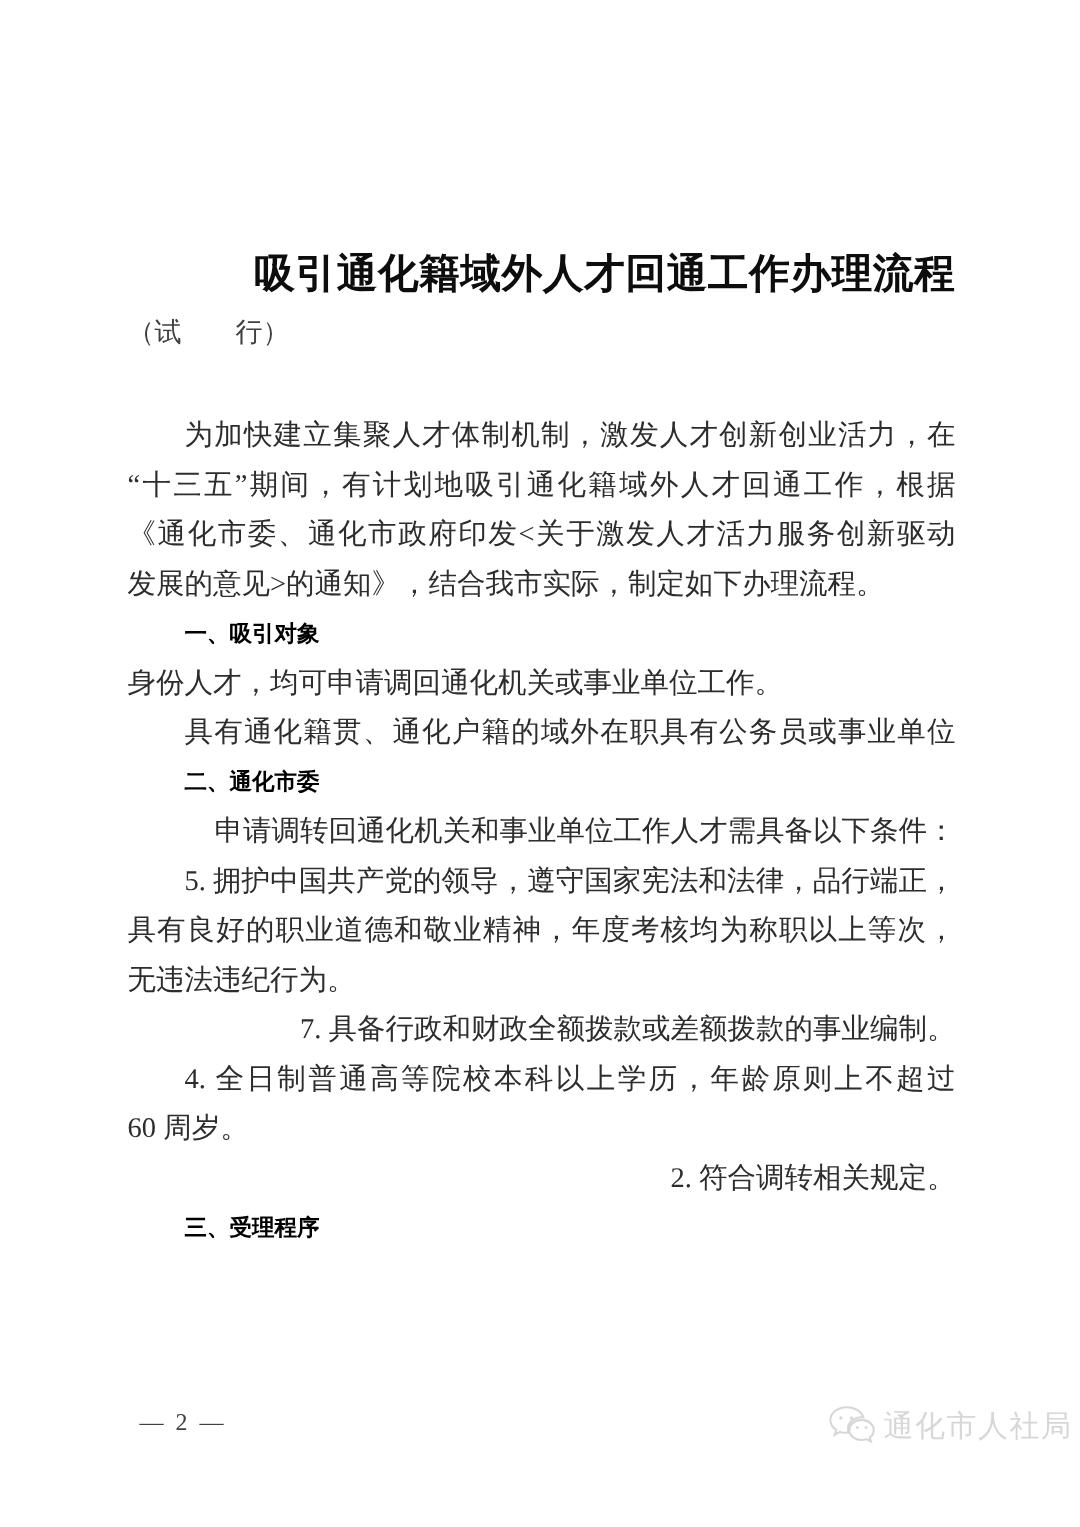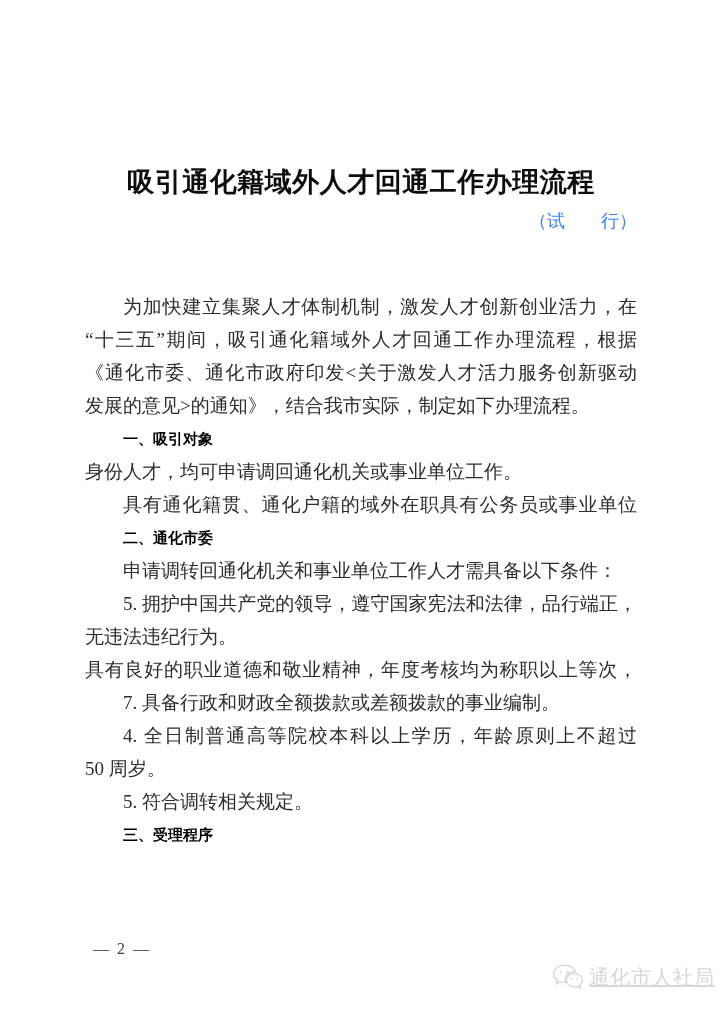--- a/index.html
+++ b/index.html
@@ -14,43 +14,43 @@
     font-family: "Liberation Serif", serif;
   }
   .content {
     position: absolute;
     left: 85px;
     top: 150px;
     width: 552px;
   }
   .doc-title {
     margin-top: 14px;
-    text-align: center;
+    text-align: right;
     font-family: "Liberation Sans", sans-serif;
     font-weight: 700;
     font-size: 27px;
     line-height: 36px;
     color: #0d0d0d;
     letter-spacing: 0.5px;
   }
   .doc-subtitle {
     margin-top: 8px;
-    text-align: right;
+    text-align: left;
     font-size: 18px;
     line-height: 26px;
-    color: #3b82f6;
+    color: #404040;
   }
   .doc-body {
-    margin-top: 56px;
+    margin-top: 40px;
     font-size: 19px;
     line-height: 33px;
     color: #2d2d2d;
   }
   .doc-body .line { min-height: 33px; }
-  .doc-body .indent { padding-left: 38px; }
+  .doc-body .indent { padding-left: 38px; text-align: right; }
   .doc-body .fill {
     text-align: justify;
     text-align-last: justify;
   }
   .heading {
     font-family: "Liberation Sans", sans-serif;
     font-weight: 700;
     font-size: 15px;
     line-height: 33px;
     color: #000000;
@@ -60,26 +60,25 @@
     position: absolute;
     left: 93px;
     top: 940px;
     font-size: 16px;
     letter-spacing: 2px;
     color: #3f3f3f;
   }
   .watermark {
     position: absolute;
     left: 552px;
-    top: 963px;
+    top: 936px;
     display: flex;
     align-items: center;
     gap: 5px;
     color: #d7d7d7;
-    text-decoration: underline;
   }
   .watermark-label {
     font-size: 20px;
     font-family: "Liberation Sans", sans-serif;
     color: #d7d7d7;
     letter-spacing: 1px;
     white-space: nowrap;
   }
   .wechat-icon { display: block; }
 </style>
@@ -87,47 +86,47 @@
 <body>
 
 <div class="page">
 
   <div class="content">
     <div class="doc-title">吸引通化籍域外人才回通工作办理流程</div>
     <div class="doc-subtitle">（试　　行）</div>
     <div class="doc-body">
         <div class="para">
           <div class="line indent fill">为加快建立集聚人才体制机制，激发人才创新创业活力，在</div>
-          <div class="line fill">“十三五”期间，吸引通化籍域外人才回通工作办理流程，根据</div>
+          <div class="line fill">“十三五”期间，有计划地吸引通化籍域外人才回通工作，根据</div>
           <div class="line fill">《通化市委、通化市政府印发&lt;关于激发人才活力服务创新驱动</div>
           <div class="line">发展的意见&gt;的通知》，结合我市实际，制定如下办理流程。</div>
         </div>
         <div class="heading">一、吸引对象</div>
         <div class="para">
           <div class="line">身份人才，均可申请调回通化机关或事业单位工作。</div>
           <div class="line indent fill">具有通化籍贯、通化户籍的域外在职具有公务员或事业单位</div>
         </div>
         <div class="heading">二、通化市委</div>
         <div class="para">
           <div class="line indent">申请调转回通化机关和事业单位工作人才需具备以下条件：</div>
         </div>
         <div class="para">
           <div class="line indent fill">5. 拥护中国共产党的领导，遵守国家宪法和法律，品行端正，</div>
+          <div class="line fill">具有良好的职业道德和敬业精神，年度考核均为称职以上等次，</div>
           <div class="line">无违法违纪行为。</div>
-          <div class="line fill">具有良好的职业道德和敬业精神，年度考核均为称职以上等次，</div>
         </div>
         <div class="para">
           <div class="line indent">7. 具备行政和财政全额拨款或差额拨款的事业编制。</div>
         </div>
         <div class="para">
           <div class="line indent fill">4. 全日制普通高等院校本科以上学历，年龄原则上不超过</div>
-          <div class="line">50 周岁。</div>
+          <div class="line">60 周岁。</div>
         </div>
         <div class="para">
-          <div class="line indent">5. 符合调转相关规定。</div>
+          <div class="line indent">2. 符合调转相关规定。</div>
         </div>
         <div class="heading">三、受理程序</div>
       </div>
   </div>
 
   <div class="page-number">— 2 —</div>
 
   <div class="watermark">
     <span>
       <svg class="wechat-icon" width="32" height="28" viewBox="0 0 32 28">

